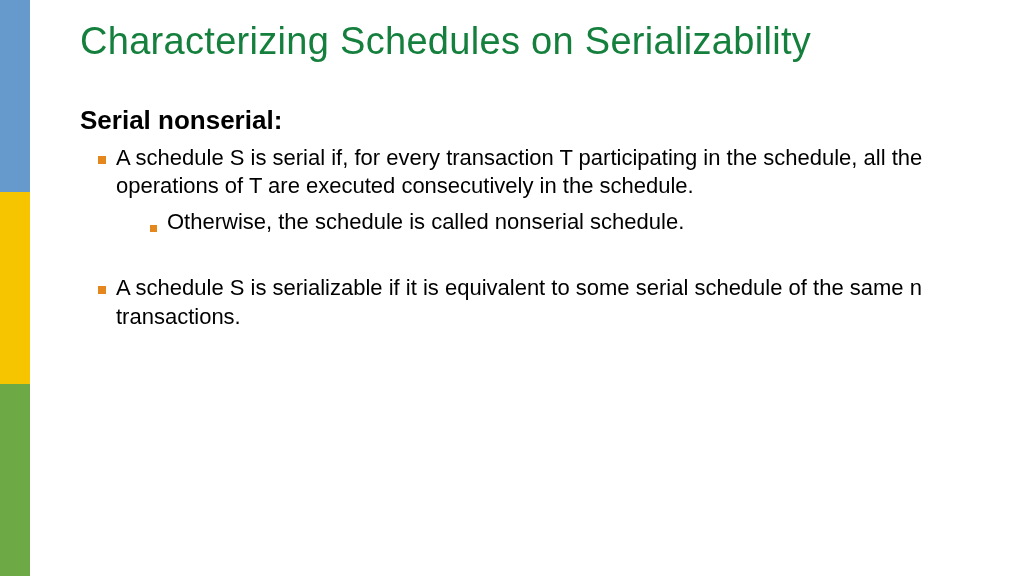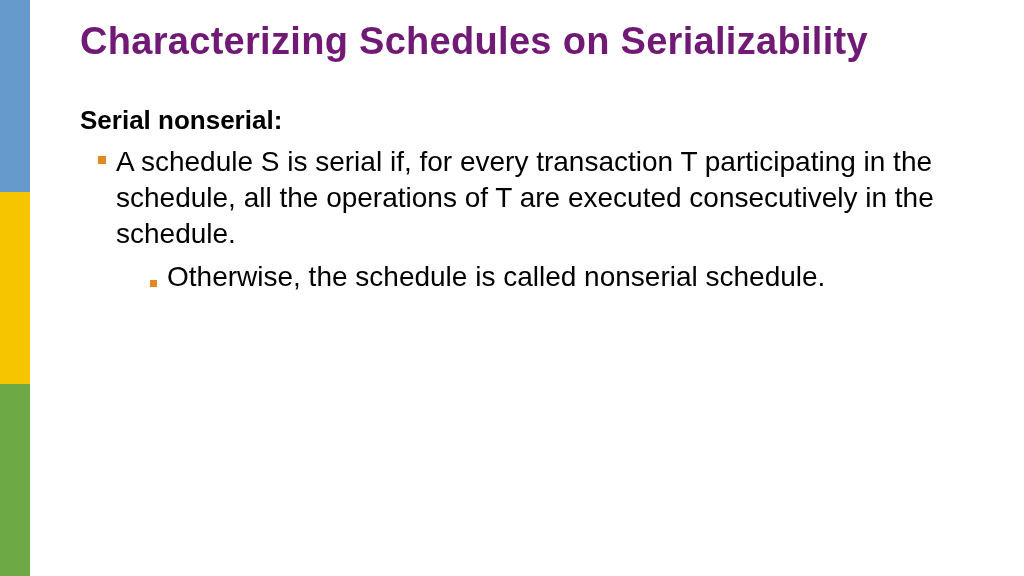--- a/index.html
+++ b/index.html
@@ -24,23 +24,23 @@
   .slide {
     position: absolute;
     left: 30px;
     top: 0;
     right: 0;
     bottom: 0;
     padding: 20px 0 0 50px;
   }
 
   .title {
-    color: #701a75;
+    color: #15803d;
     font-size: 38px;
-    font-weight: 700;
+    font-weight: 400;
     letter-spacing: 0.3px;
     margin-bottom: 42px;
   }
 
   .section-head {
     font-weight: 700;
     font-size: 26px;
     color: #000;
     margin-bottom: 8px;
   }
@@ -67,21 +67,21 @@
     margin-top: 12px;
     margin-right: 10px;
     flex-shrink: 0;
   }
   .sq-sm {
     width: 7px;
     height: 7px;
     margin-top: 13px;
   }
   .txt {
-    font-size: 28px;
+    font-size: 22px;
     line-height: 1.28;
     color: #000;
     font-weight: 400;
   }
   .gap { height: 30px; }
 </style>
 </head>
 <body>
 
 <div class="sidebar">
@@ -102,14 +102,18 @@
   </div>
 
   <div class="bullet-l2">
     <span class="sq sq-sm"></span>
     <span class="txt">Otherwise, the schedule is called nonserial schedule.</span>
   </div>
 
   <div class="gap"></div>
 
 
+  <div class="bullet-l1">
+    <span class="sq"></span>
+    <span class="txt">A schedule S is serializable if it is equivalent to some serial schedule of the same n transactions.</span>
+  </div>
 
 </div>
 
 </body></html>

